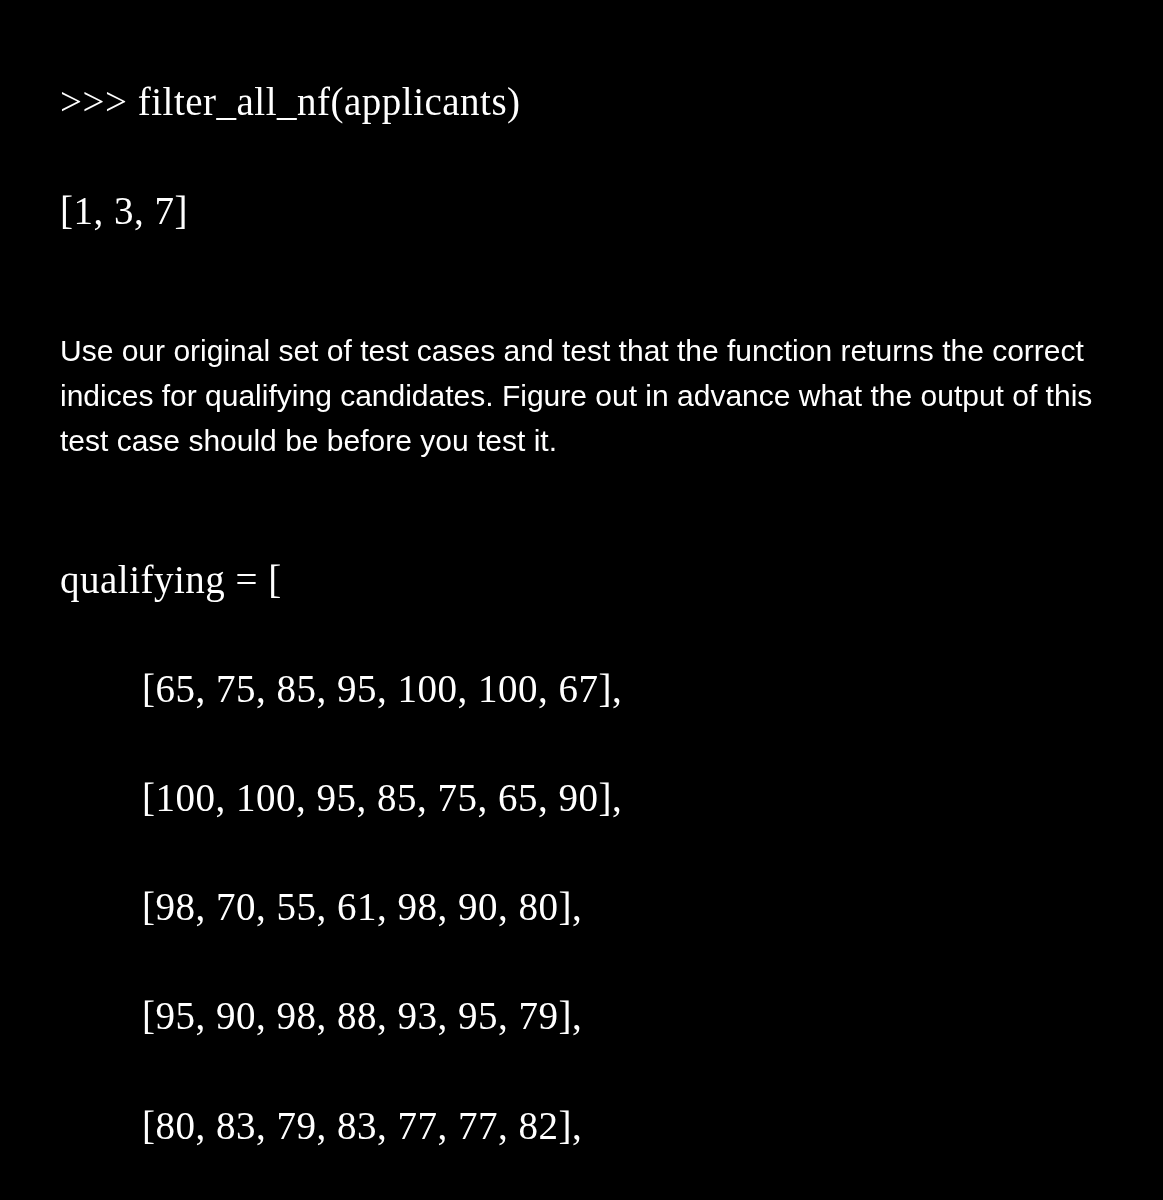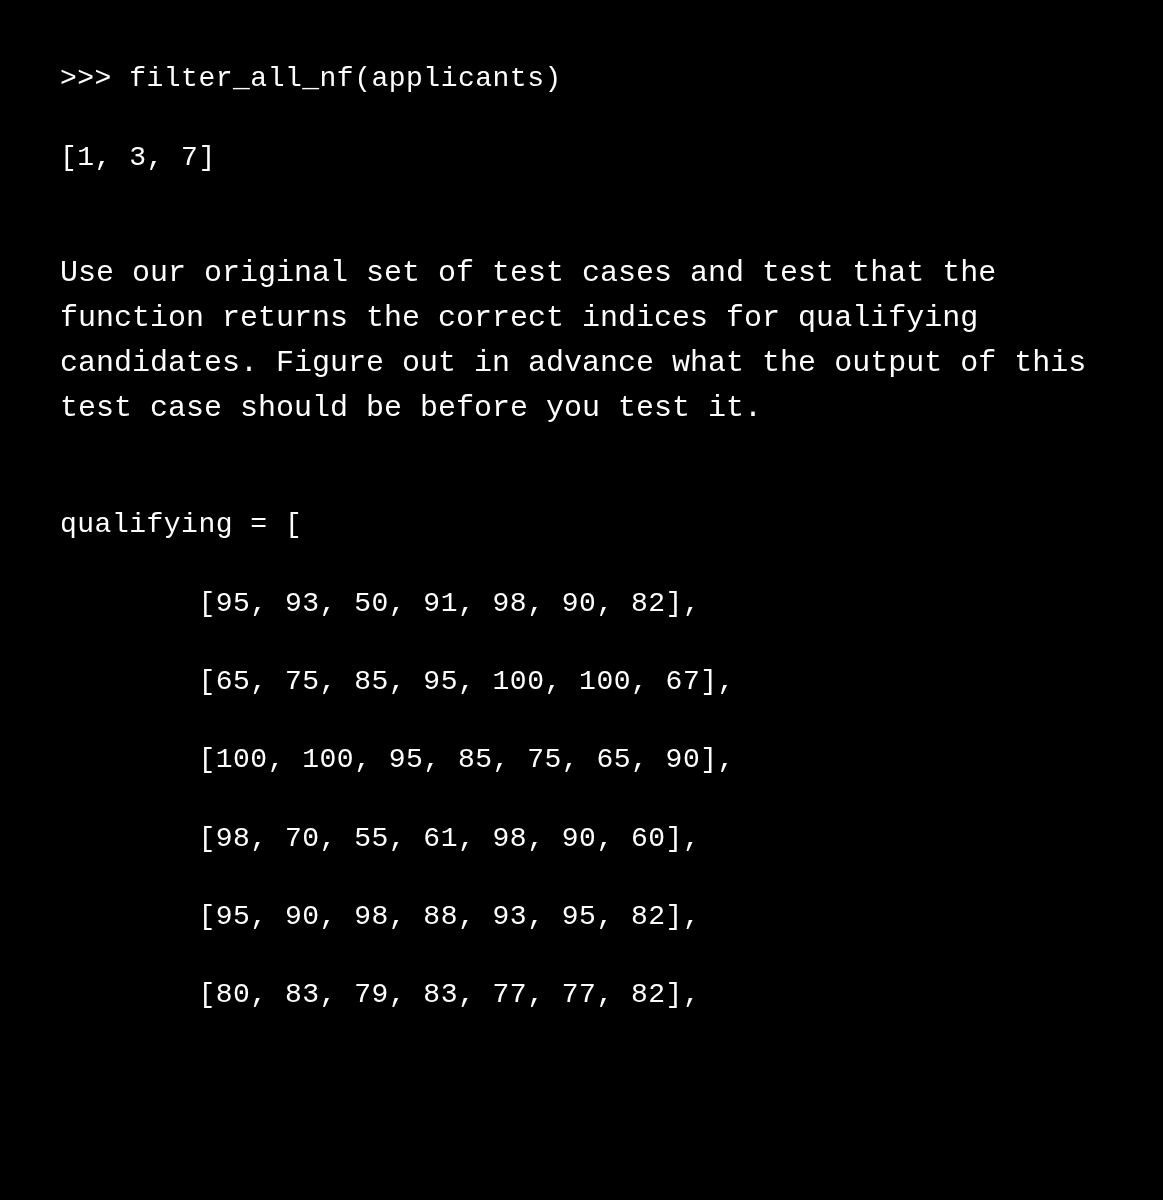--- a/index.html
+++ b/index.html
@@ -10,52 +10,51 @@
     body {
       background-color: #000000;
       color: #ffffff;
       padding: 20px 60px;
       font-family: Georgia, 'Times New Roman', serif;
       font-size: 30px;
       line-height: 1.4;
       width: 1163px;
     }
     .code {
-      font-family: Liberation Mono, monospace;
+      font-family: Liberation Serif, serif;
       white-space: pre;
-      font-size: 28px;
+      font-size: 39px;
       letter-spacing: 0.5px;
     }
     .code-block-top {
       margin-bottom: 35px;
     }
     .prose {
-      font-family: Liberation Mono, monospace;
+      font-family: Liberation Sans, sans-serif;
       font-size: 30px;
       line-height: 1.5;
       margin-bottom: 35px;
     }
     .code-block-bottom {
       margin-top: 5px;
     }
   </style>
 </head>
 <body>
 
 <div class="code code-block-top">
 <div>&gt;&gt;&gt; filter_all_nf(applicants)</div>
 <div>[1, 3, 7]</div>
 </div>
 
 <div class="prose">Use our original set of test cases and test that the function returns the correct indices for qualifying candidates. Figure out in advance what the output of this test case should be before you test it.</div>
 
 <div class="code code-block-bottom">
 <div>qualifying = [</div>
-<div>        [95, 93, 50, 91, 98, 90, 82],</div>
 <div>        [65, 75, 85, 95, 100, 100, 67],</div>
 <div>        [100, 100, 95, 85, 75, 65, 90],</div>
-<div>        [98, 70, 55, 61, 98, 90, 60],</div>
-<div>        [95, 90, 98, 88, 93, 95, 82],</div>
+<div>        [98, 70, 55, 61, 98, 90, 80],</div>
+<div>        [95, 90, 98, 88, 93, 95, 79],</div>
 <div>        [80, 83, 79, 83, 77, 77, 82],</div>
 
 
 
 </div>
 
 </body></html>

